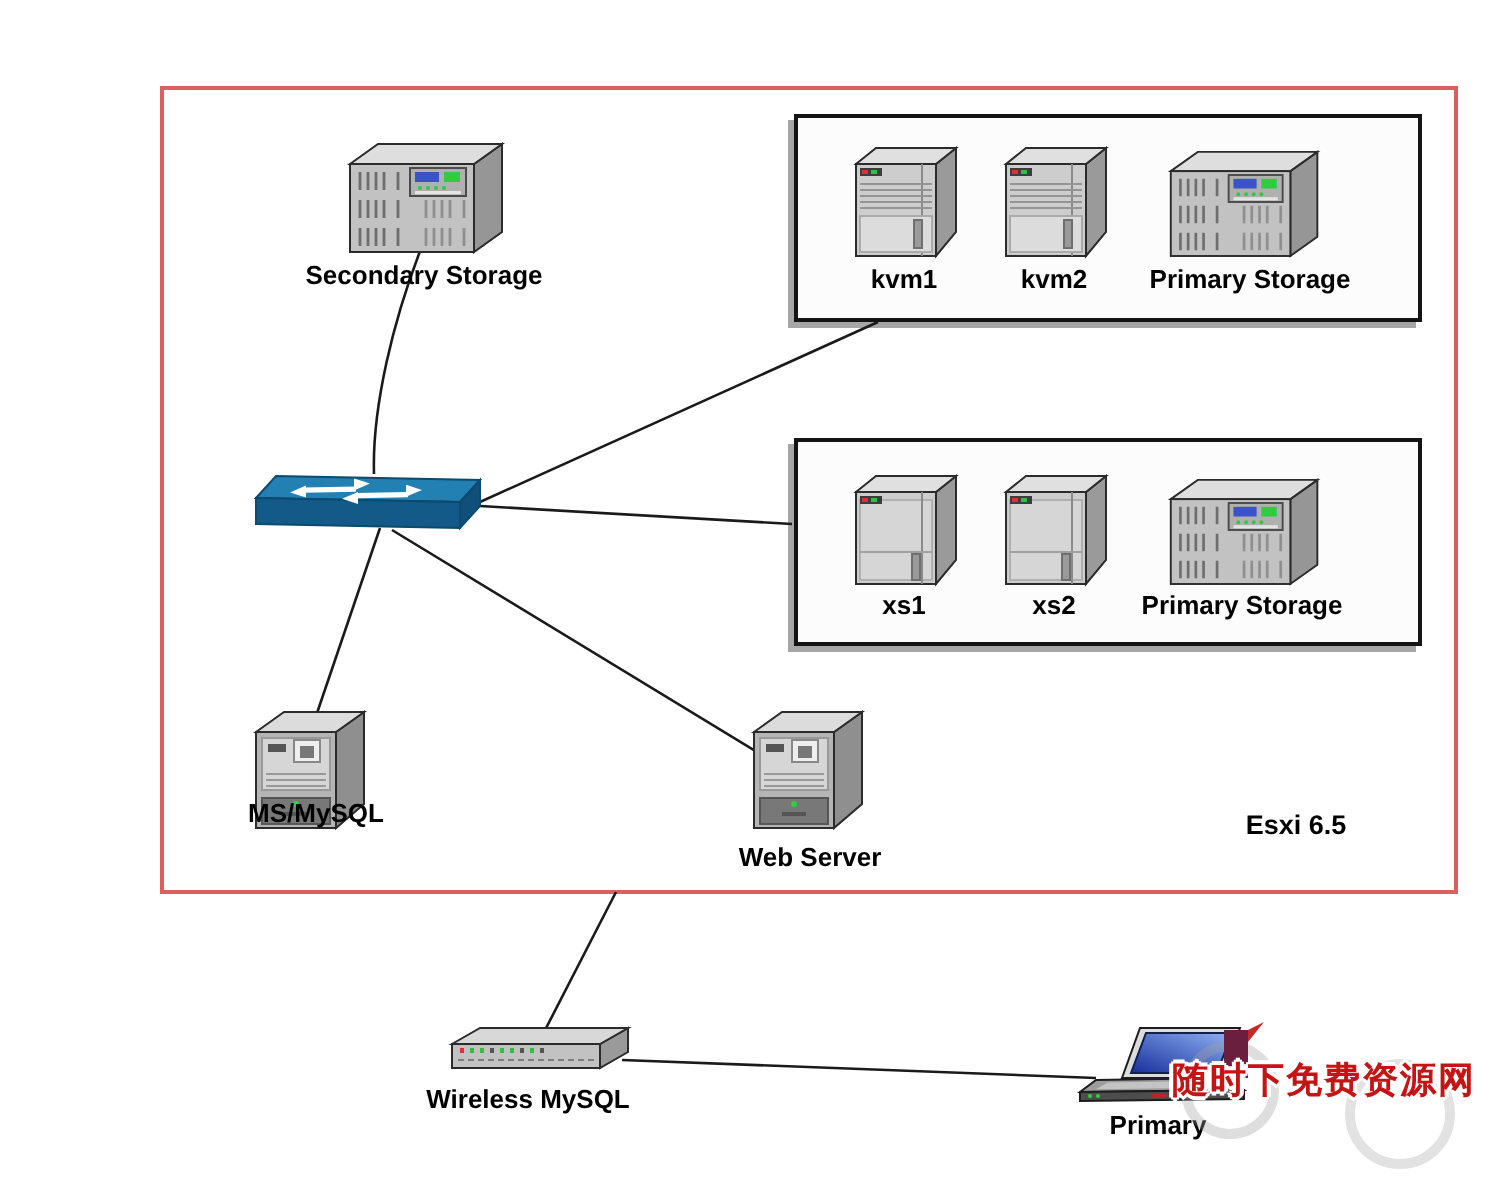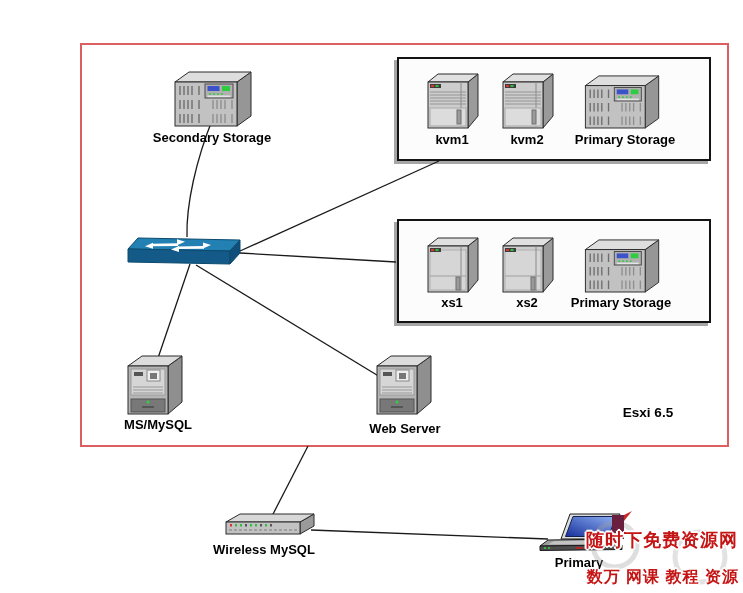--- a/index.html
+++ b/index.html
@@ -192,21 +192,21 @@
     <rect x="6" y="18" width="9" height="4" fill="#555555"></rect>
     <rect x="19" y="16" width="13" height="11" fill="#eeeeee" stroke="#888888"></rect>
     <rect x="22" y="19" width="7" height="6" fill="#777777"></rect>
     <g stroke="#999999">
         <path d="M5,33 h30 M5,36 h30 M5,39 h30"></path>
       </g>
     <rect x="3" y="45" width="34" height="13" fill="#787878" stroke="#555555"></rect>
     <circle cx="20" cy="48" r="1.5" fill="#30d040"></circle>
     <rect x="14" y="52" width="12" height="2" fill="#555555"></rect>
   </svg>
-  <div class="lbl" style="left:158px;top:418px">MS/MySQL</div>
+  <div class="lbl" style="left:158px;top:400px">MS/MySQL</div>
 
   <svg class="icon" style="left:376px;top:354px" width="58" height="62" viewBox="0 0 56 62">
     <polygon points="40,12 54,2 54,48 40,60" fill="#8f8f8f" stroke="#2b2b2b"></polygon>
     <polygon points="0,12 14,2 54,2 40,12" fill="#dcdcdc" stroke="#2b2b2b"></polygon>
     <rect x="0" y="12" width="40" height="48" fill="#b5b5b5" stroke="#2b2b2b"></rect>
     <rect x="3" y="15" width="34" height="26" fill="#d6d6d6" stroke="#999999"></rect>
     <rect x="6" y="18" width="9" height="4" fill="#555555"></rect>
     <rect x="19" y="16" width="13" height="11" fill="#eeeeee" stroke="#888888"></rect>
     <rect x="22" y="19" width="7" height="6" fill="#777777"></rect>
     <g stroke="#999999">
@@ -260,15 +260,14 @@
   </svg>
   <div class="lbl" style="left:579px;top:556px">Primary</div>
 
   <svg class="abs" style="left:580px;top:505px" width="163" height="88">
     <circle cx="35" cy="40" r="22" fill="none" stroke="rgba(160,160,160,0.35)" stroke-width="5"></circle>
     <circle cx="120" cy="52" r="25" fill="none" stroke="rgba(160,160,160,0.3)" stroke-width="5"></circle>
     <rect x="32" y="10" width="12" height="24" fill="#6b1f3e"></rect>
     <polygon points="44,10 52,6 44,16" fill="#c42a2a"></polygon>
   </svg>
   <div class="wm" id="wm1">随时下免费资源网</div>
-  <div class="wm" id="wm3">数万 网课 教程 资源</div>
 
 </div>
 
 </body></html>

